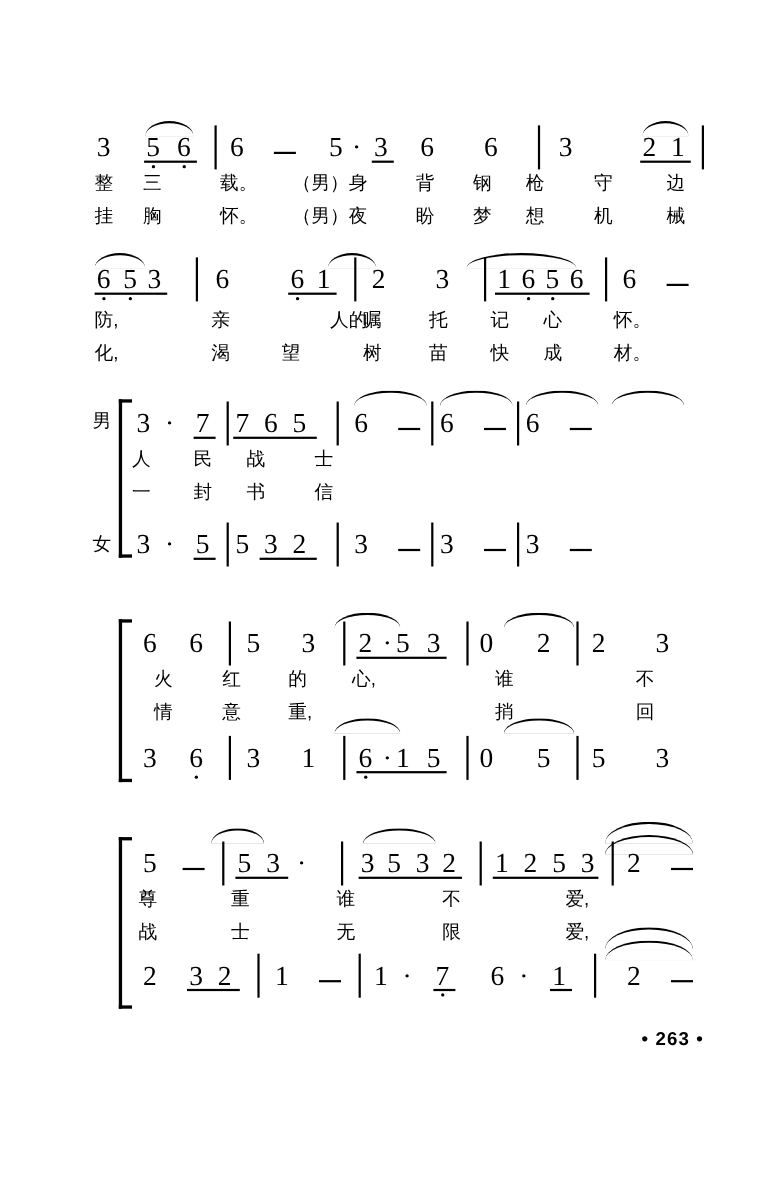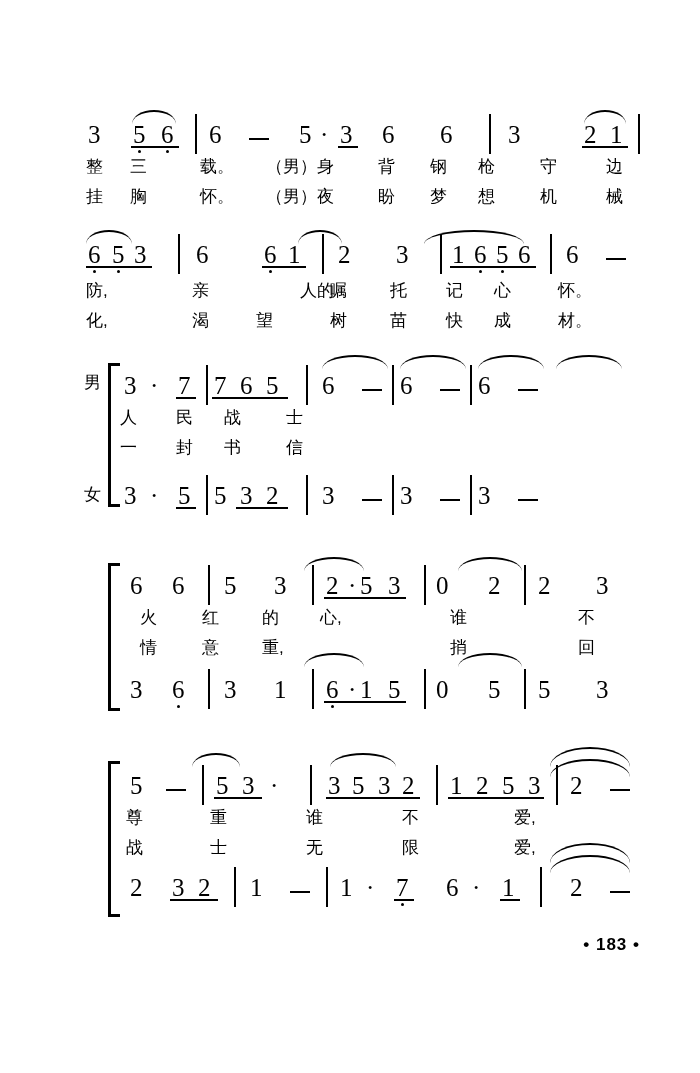--- a/index.html
+++ b/index.html
@@ -415,14 +415,14 @@
     <div class="beam" style="left:394px; top:154px; width:20px;"></div>
     <div class="note" style="left:446px; top:130px;">6</div>
     <div class="note" style="left:472px; top:130px;">·</div>
     <div class="note" style="left:502px; top:130px;">1</div>
     <div class="beam" style="left:500px; top:154px; width:20px;"></div>
     <div class="barline" style="left:540px; top:122px; height:40px;"></div>
     <div class="note" style="left:570px; top:130px;">2</div>
     <div class="dash" style="left:610px; top:146px; width:20px;"></div>
   </div>
 
-  <div class="pagenum">• 183 •</div>
+  <div class="pagenum">• 263 •</div>
 </div>
 
 </body></html>

